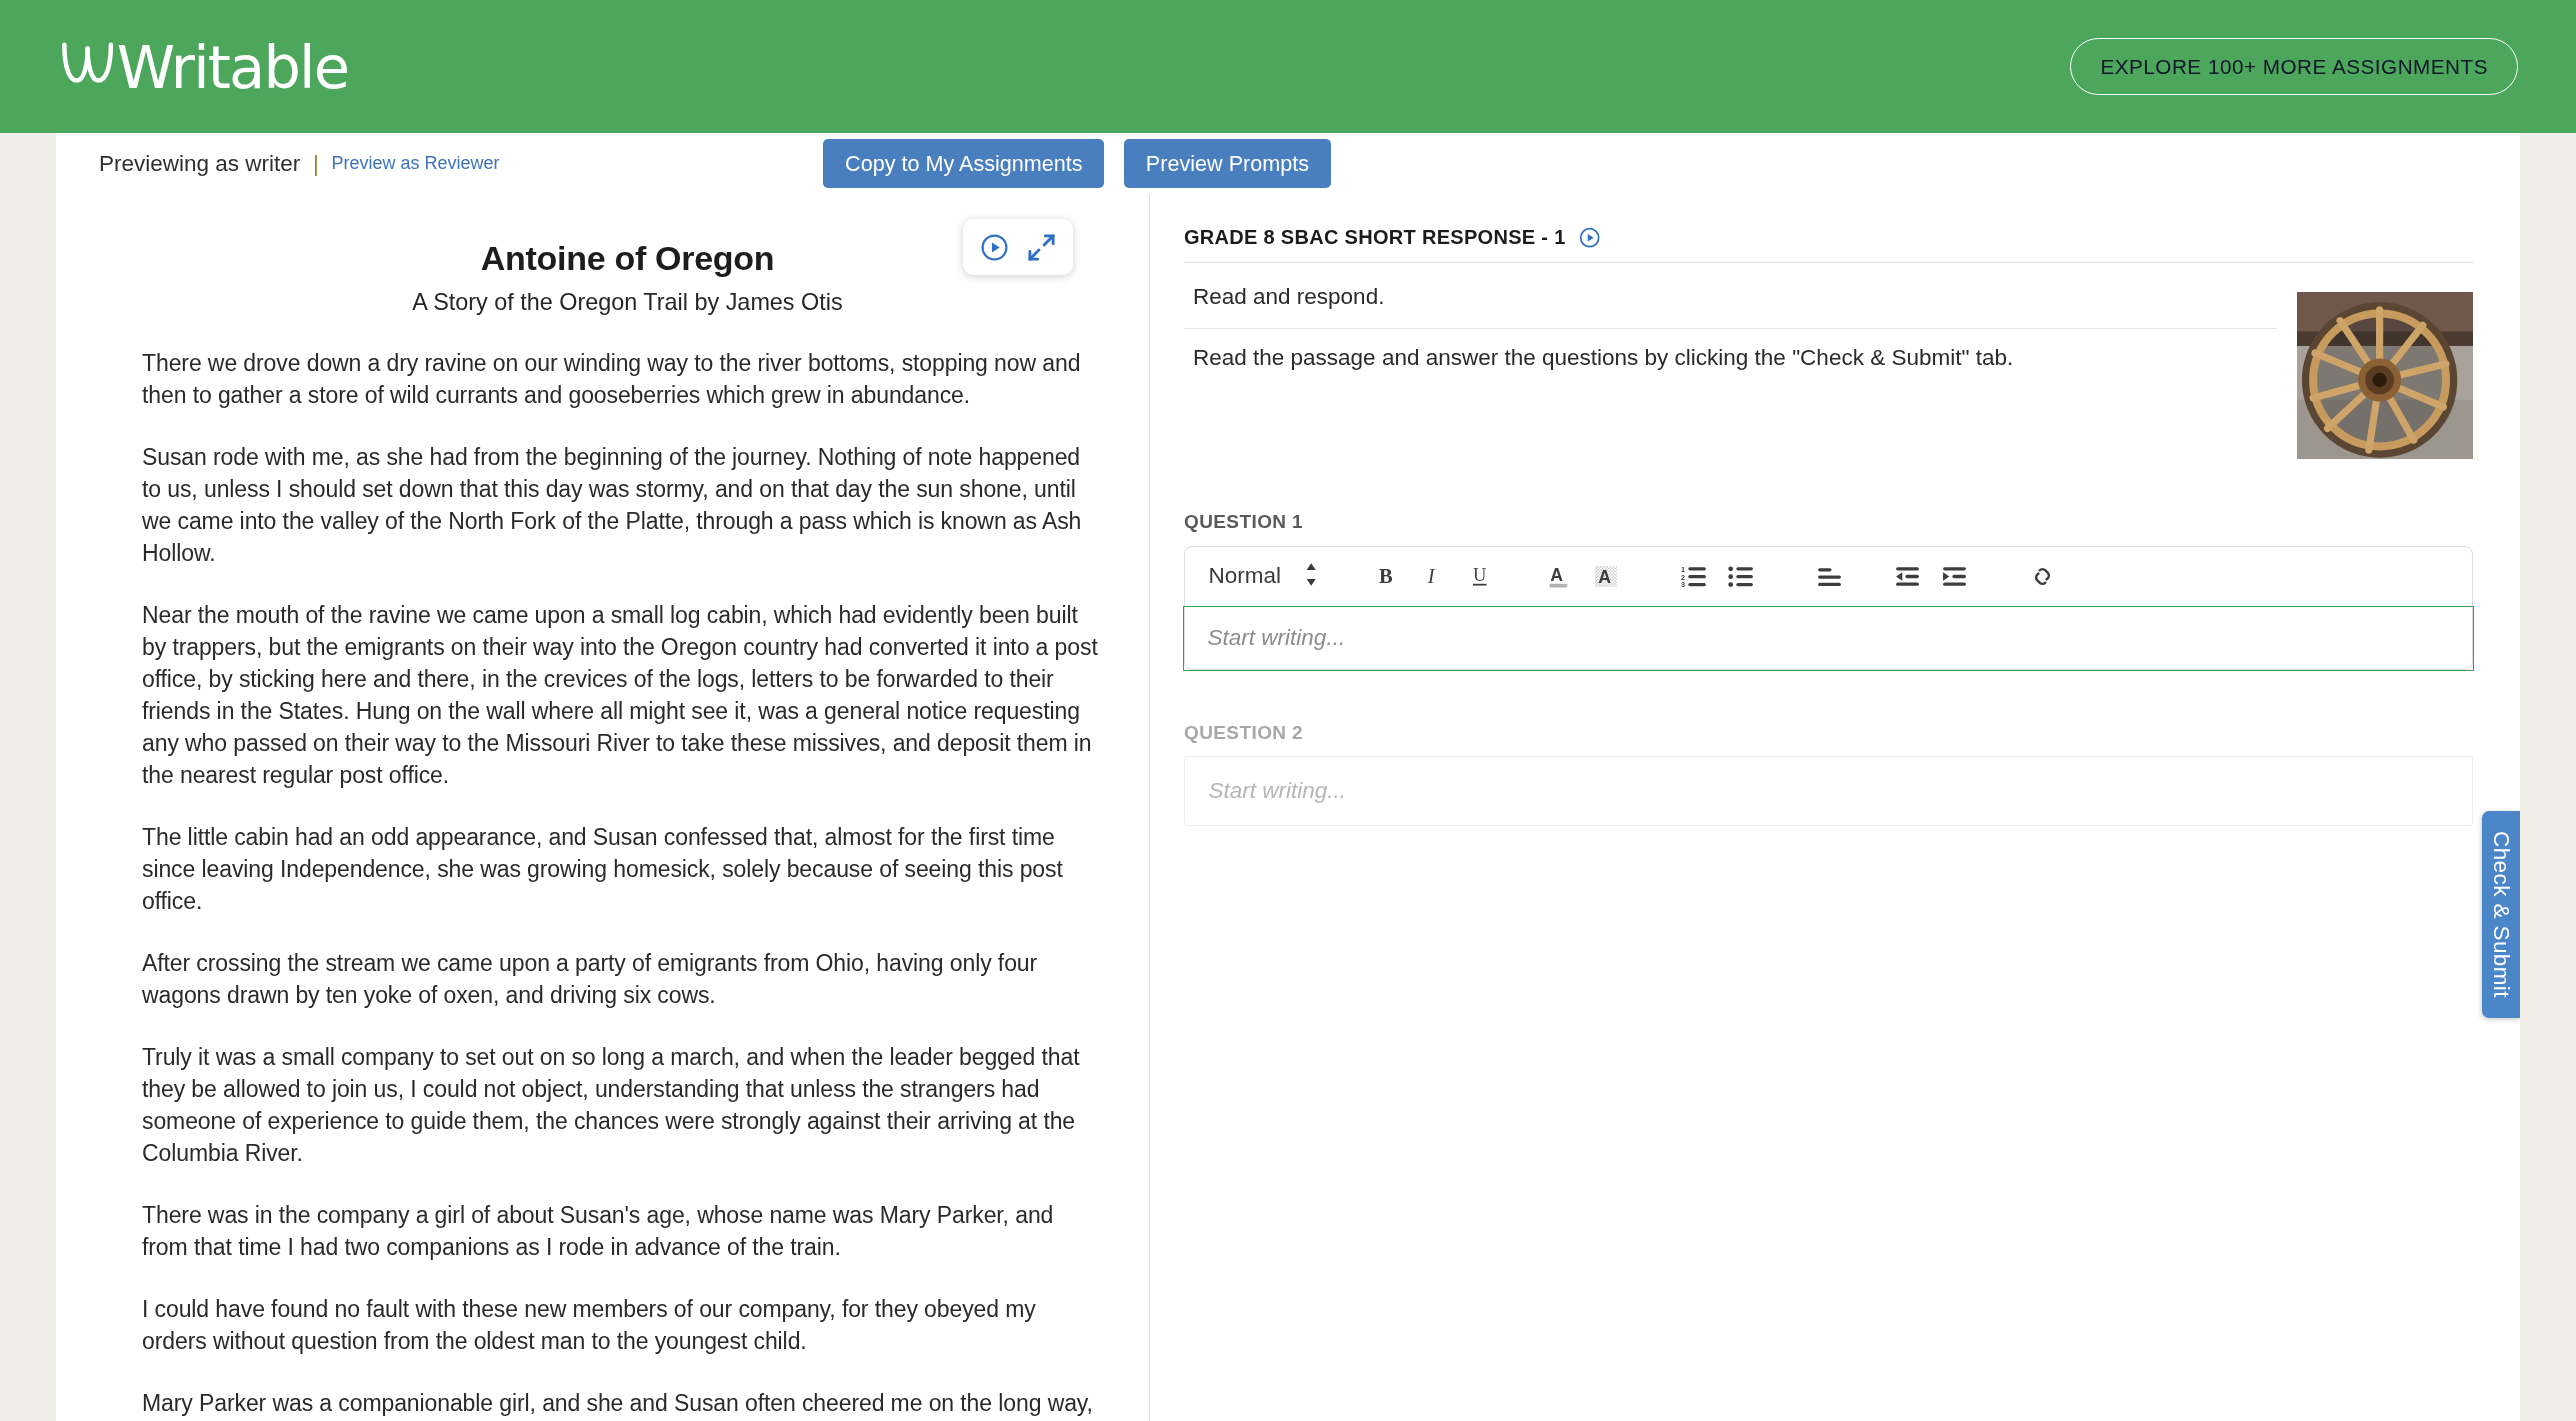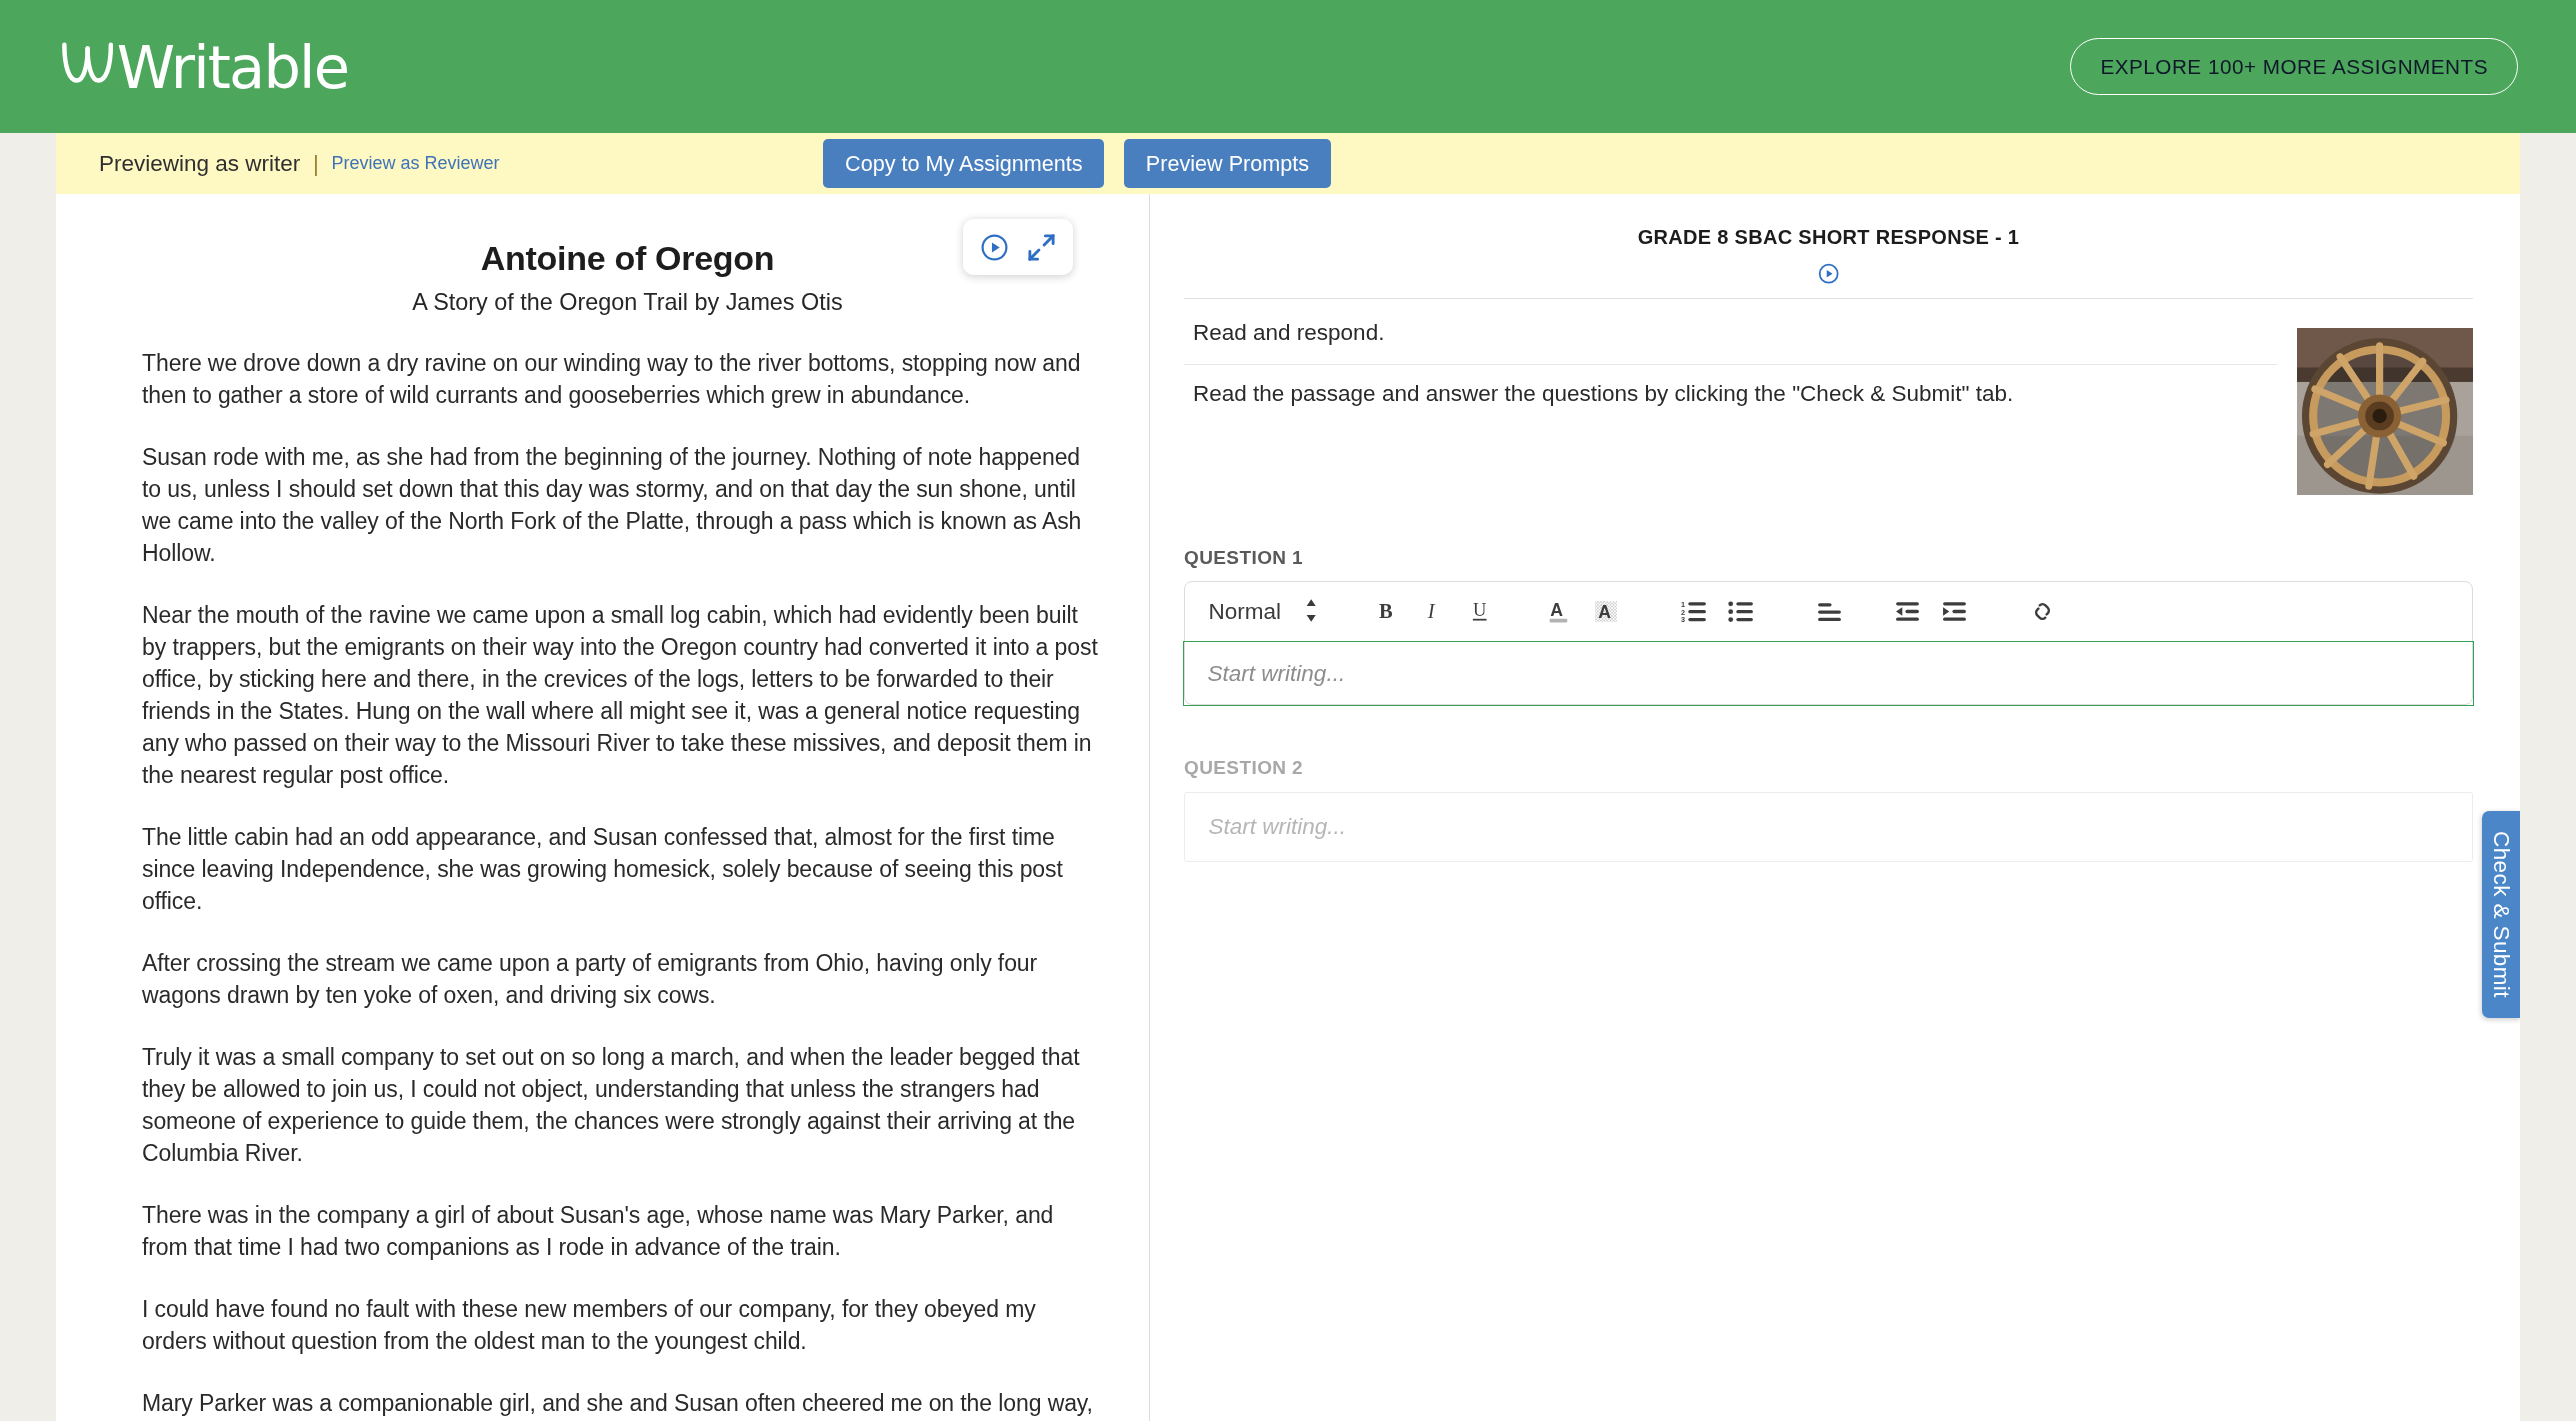--- a/index.html
+++ b/index.html
@@ -48,21 +48,21 @@
     white-space: nowrap;
     font-family: "Liberation Sans", sans-serif;
     text-align: right;
   }
 
   
   .preview-bar {
     position: absolute;
     left: 56px; right: 56px; top: 133px;
     height: 61px;
-    background: #fef9c3;
+    background: #ffffff;
     display: flex; align-items: center;
     padding-left: 43px;
     gap: 0;
   }
   .preview-label { font-size: 22.5px; color: #2f2f2f; }
   .preview-sep { color: #9a8033; margin: 0 12.6px; font-size: 22.5px; }
   .preview-link { font-size: 18px; color: #3E73B9; cursor: pointer; }
   .preview-actions { display: flex; gap: 20px; margin-left: 324px; }
   .blue-btn {
     background: #4A7FBF;
@@ -134,21 +134,20 @@
     overflow: hidden;
   }
   .task-header {
     font-size: 20px;
     font-weight: bold;
     color: #1c1c1c;
     letter-spacing: 0.3px;
     display: flex; align-items: center; gap: 12.6px;
     padding-bottom: 12.6px;
     border-bottom: 1.8px solid #e0e0e0;
-    flex-direction: column;
   }
   .prompt-block { display: flex; justify-content: space-between; }
   .prompt-texts { flex: 1; padding-top: 5.4px; }
   .prompt-line {
     font-size: 22.5px;
     color: #2a2a2a;
     padding: 16px 0 18px 9px;
   }
   .prompt-line.divided { border-top: 1.8px solid #e6e6e6; }
   .prompt-thumb {

